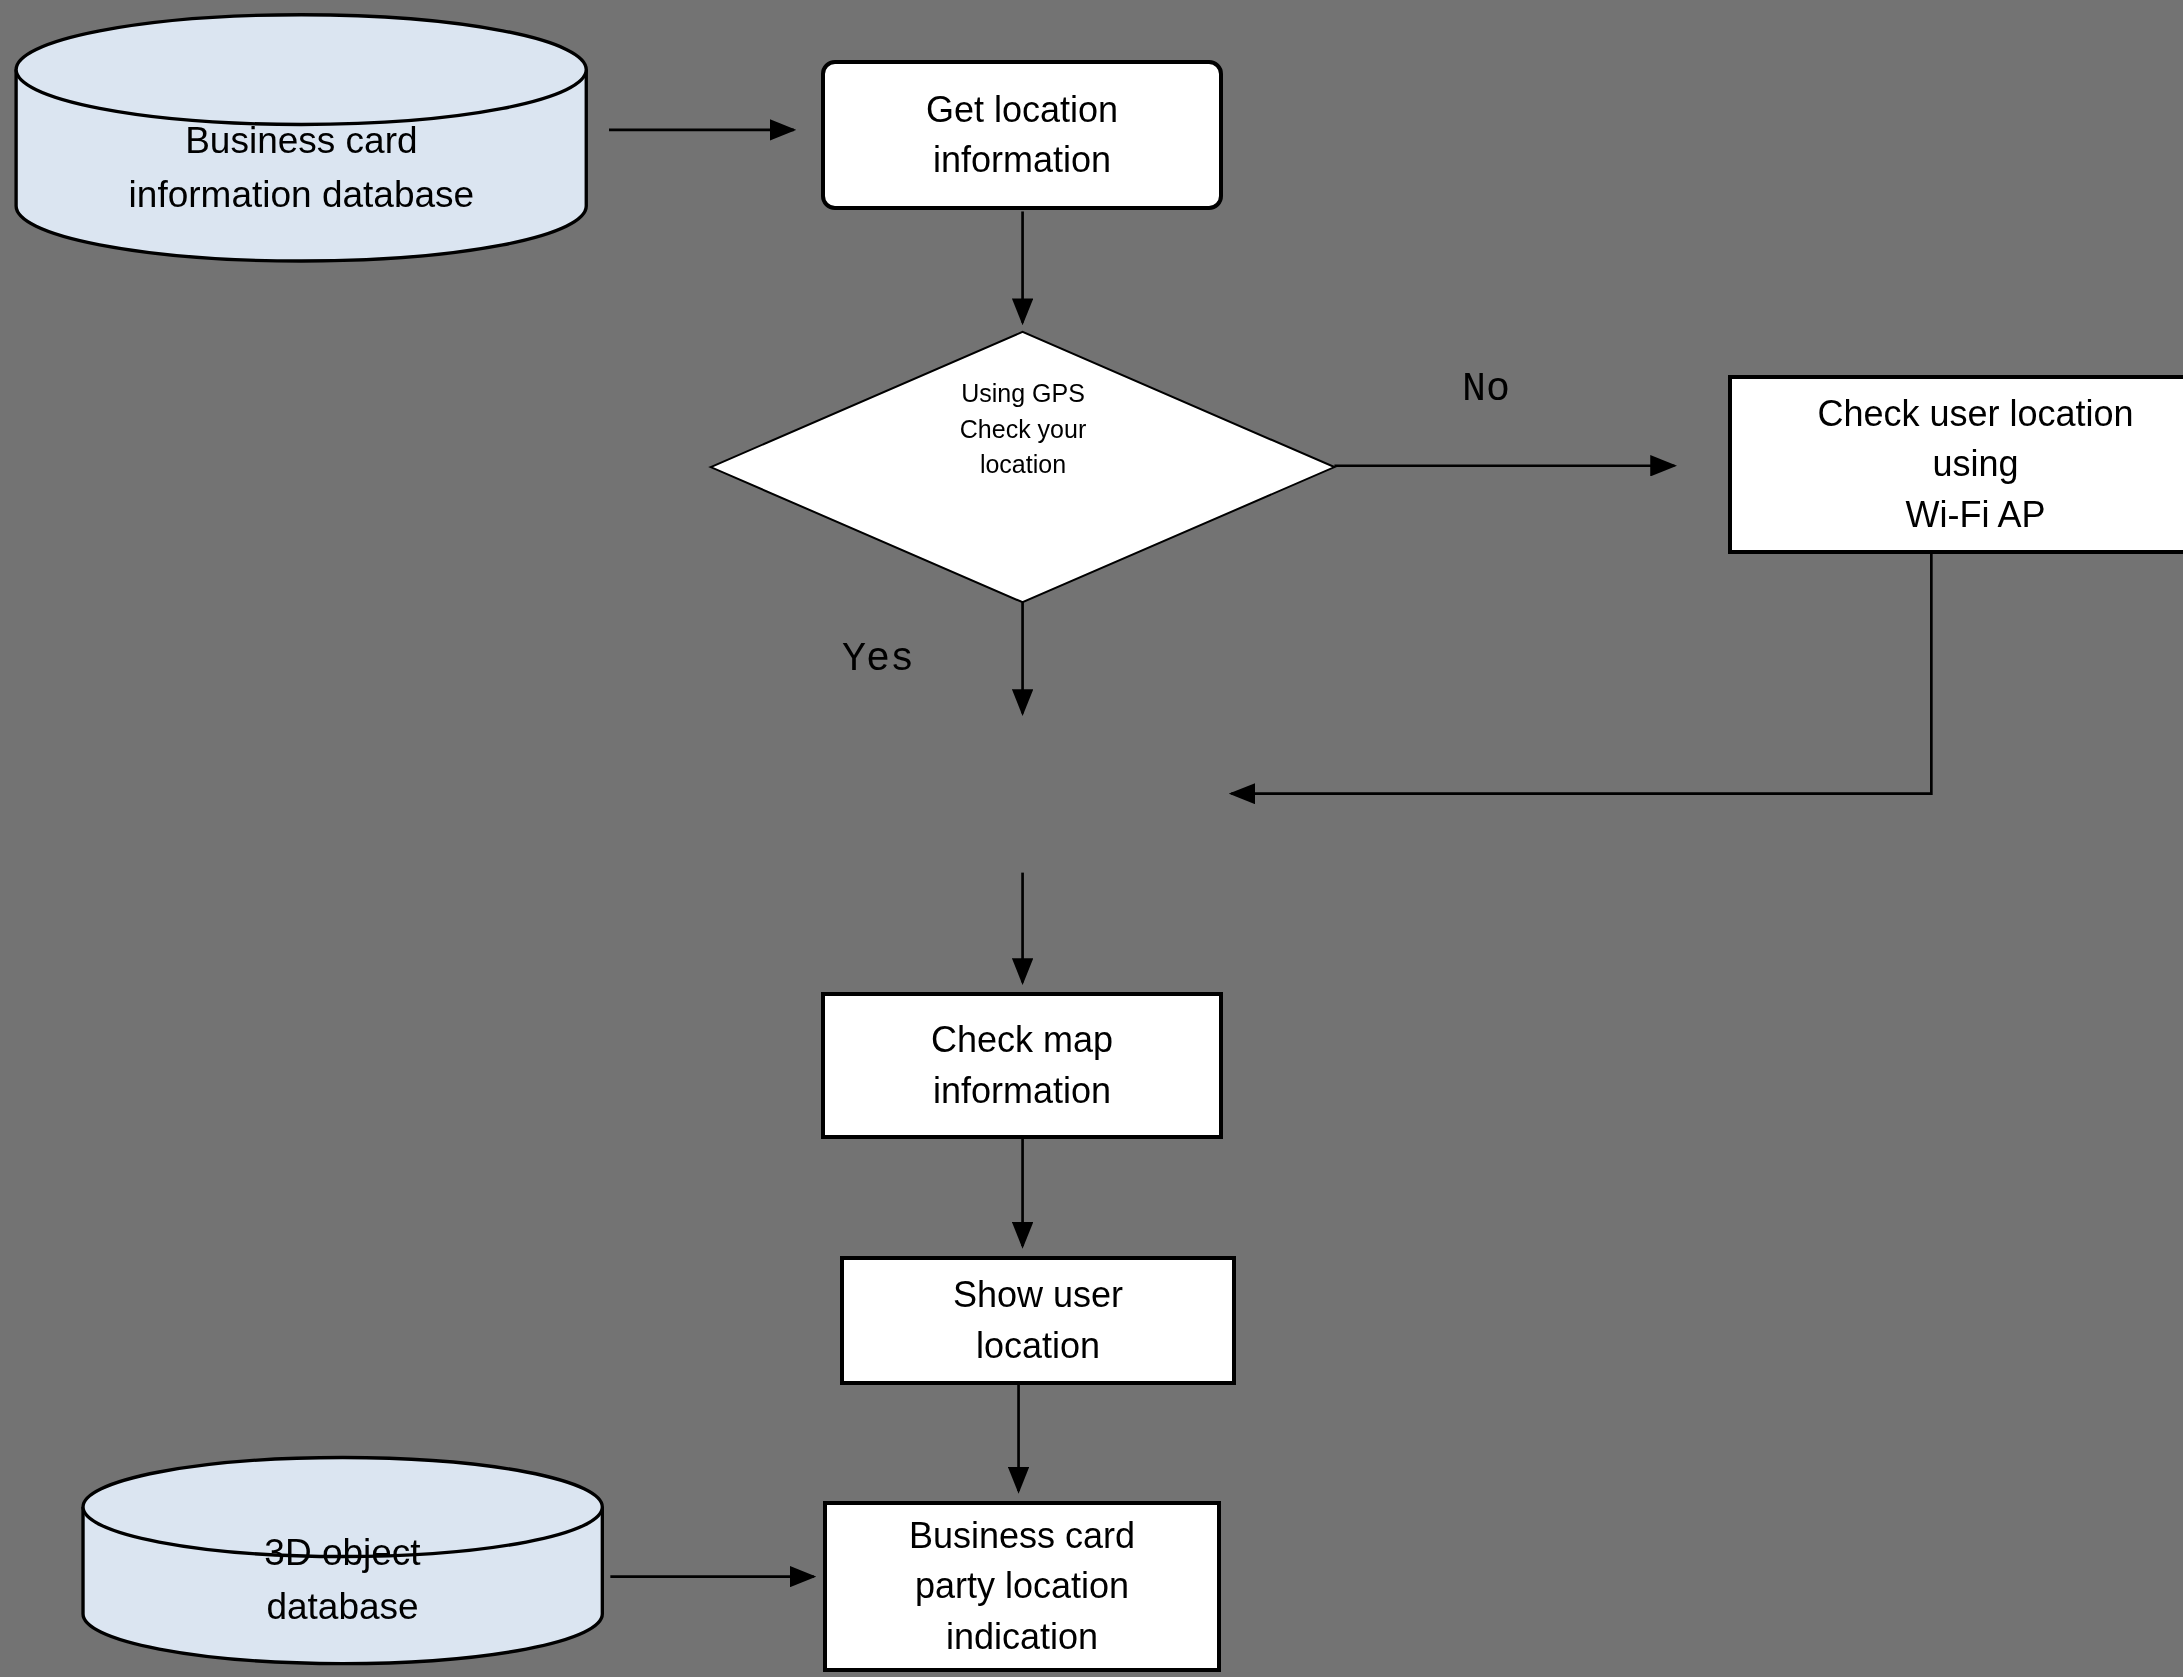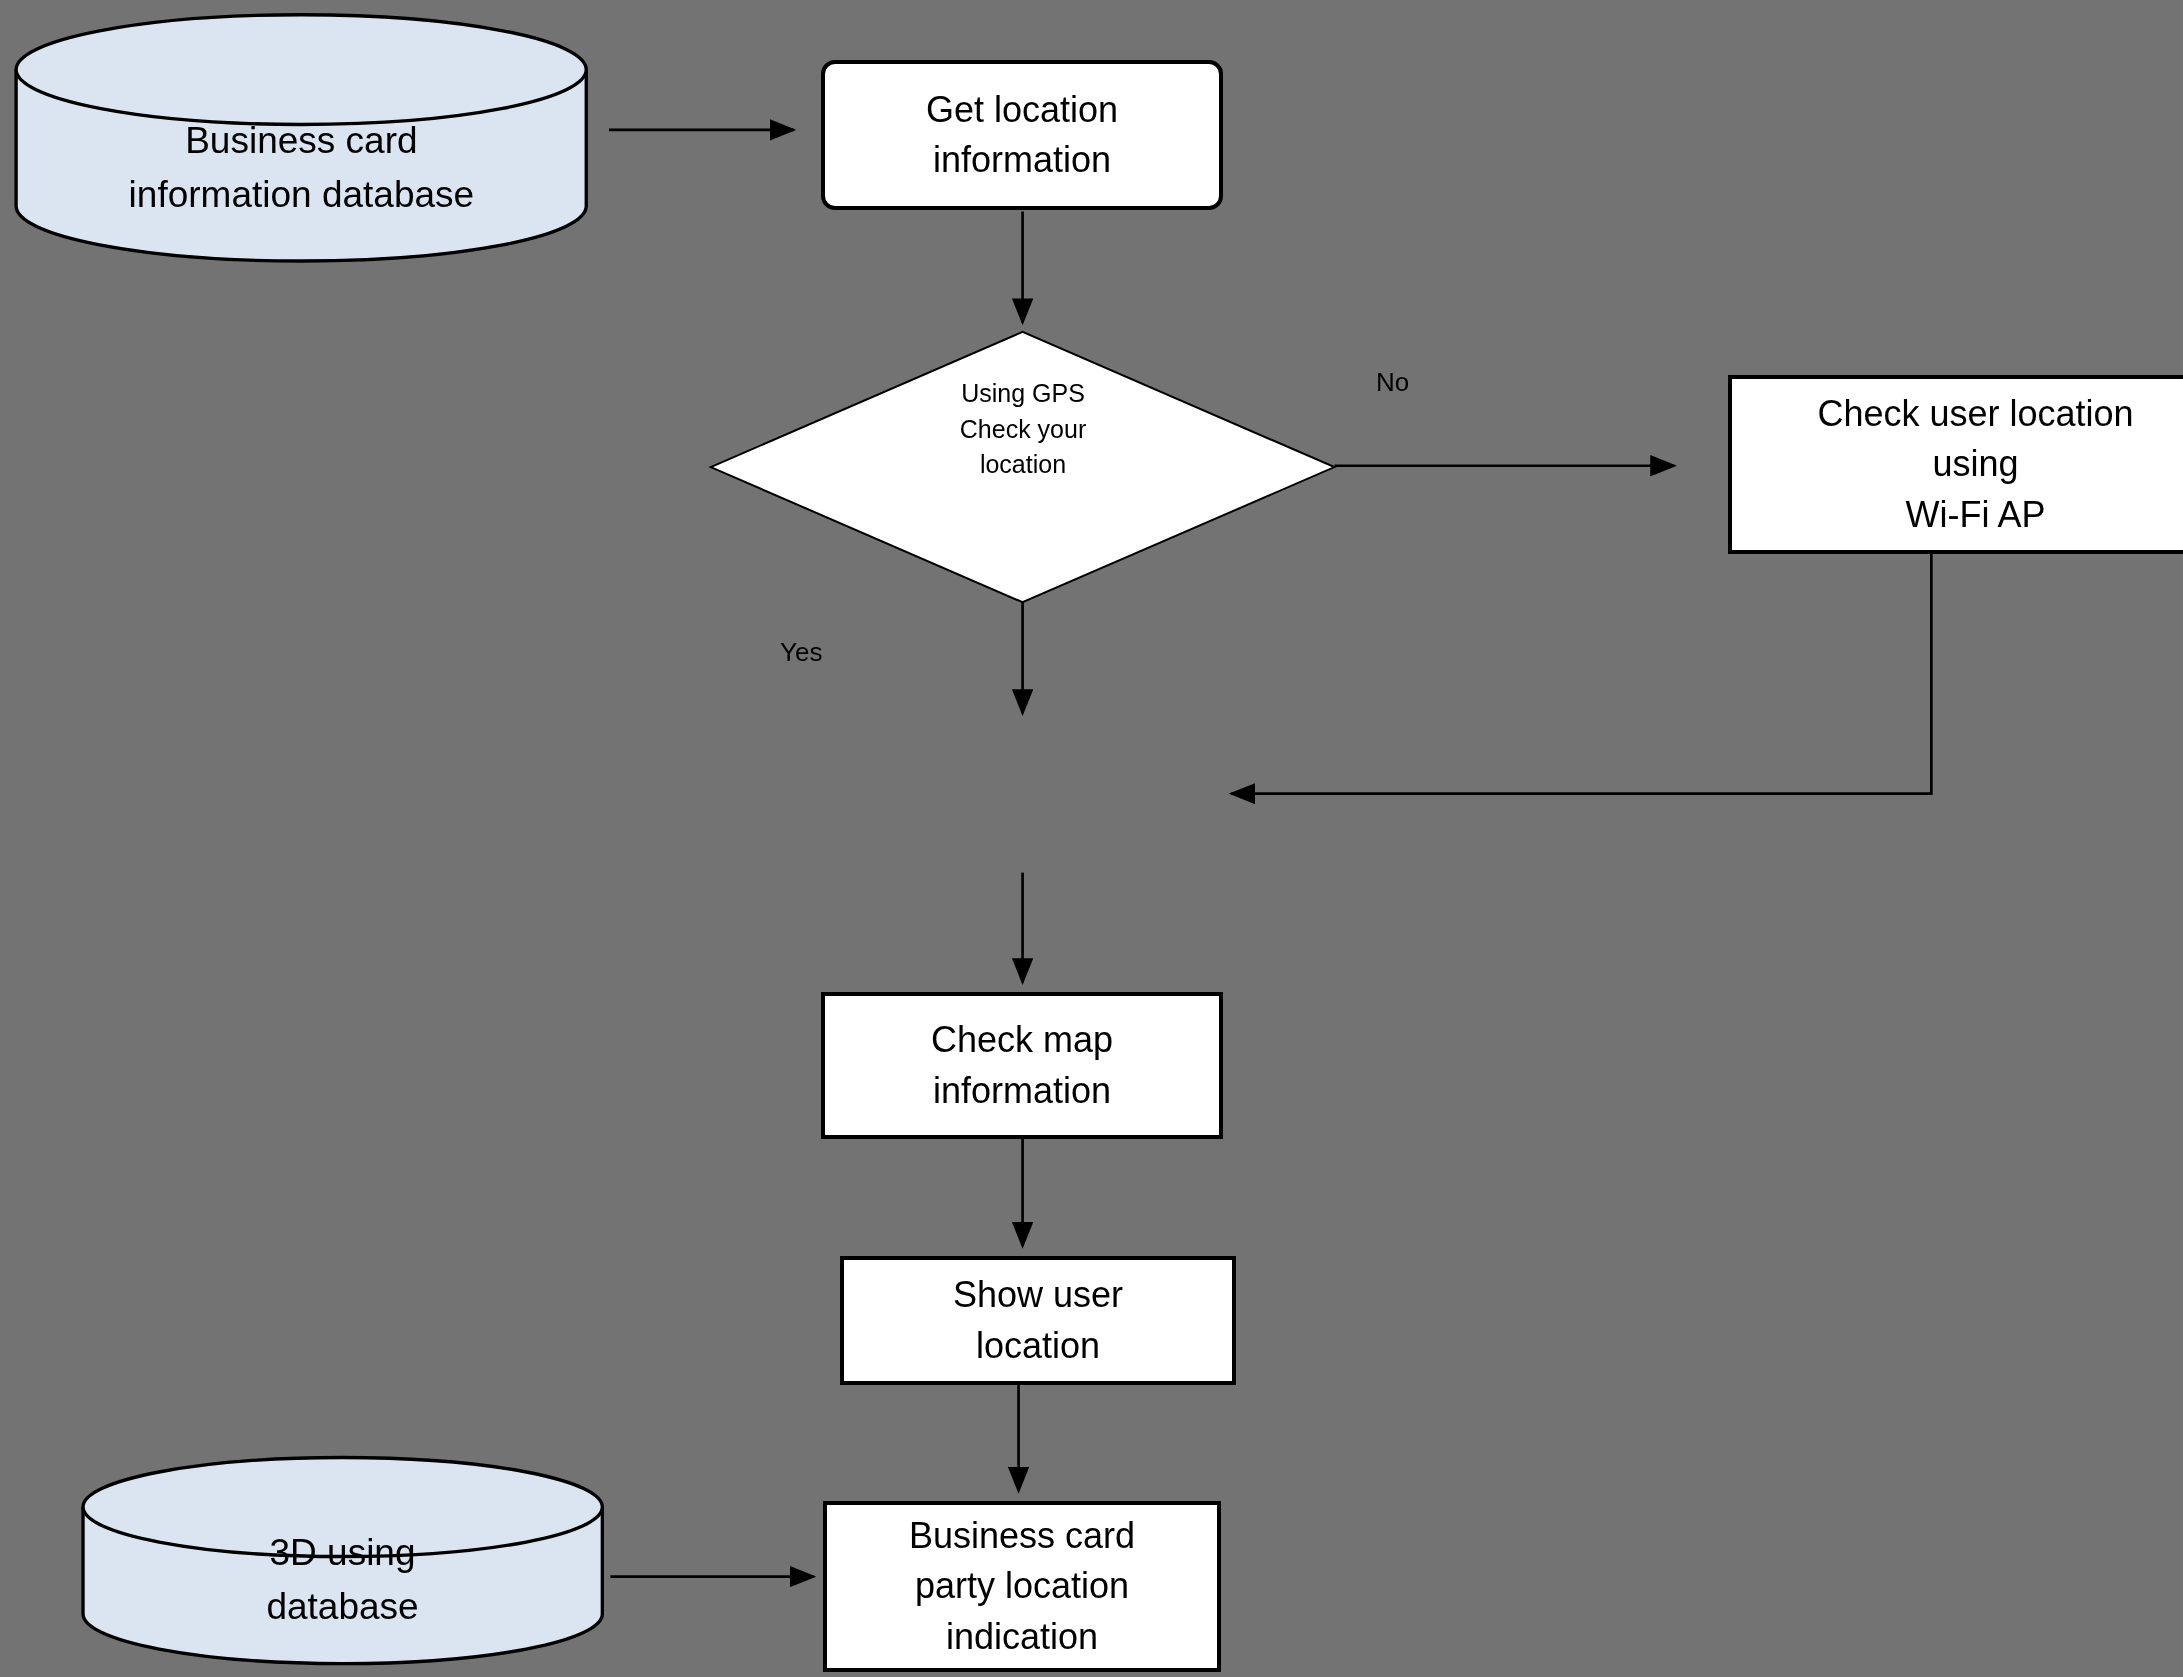--- a/index.html
+++ b/index.html
@@ -58,22 +58,23 @@
   }
   .diamond-label {
     position: absolute;
     text-align: center;
     white-space: pre-line;
     font-size: 25px;
     line-height: 1.42;
   }
   .edge-label {
     position: absolute;
-    text-align: left;
-    font-size: 26px;
+    text-align: right;
+    font-size: 40px;
+    font-family: Liberation Mono, monospace;
   }
 </style>
 </head>
 <body>
 
 <div class="canvas">
 
   <svg class="layer" viewBox="0 0 3262 2506">
     <defs>
       <marker id="arrowhead" viewBox="0 0 40 32" markerUnits="userSpaceOnUse" markerWidth="40" markerHeight="32" refX="36" refY="16" orient="auto">
@@ -100,21 +101,21 @@
     <path class="edge" d="M2886 828 V1186 H1840" marker-end="url(#arrowhead)"></path>
     <line class="edge" x1="1528" y1="1304" x2="1528" y2="1468" marker-end="url(#arrowhead)"></line>
     <line class="edge" x1="1528" y1="1702" x2="1528" y2="1862" marker-end="url(#arrowhead)"></line>
     <line class="edge" x1="1522" y1="2068" x2="1522" y2="2228" marker-end="url(#arrowhead)"></line>
     <line class="edge" x1="912" y1="2356" x2="1216" y2="2356" marker-end="url(#arrowhead)"></line>
   </svg>
 
   <div class="shape-label" style="left:13.4px; top:114px; width:576px;">Business card
 information database</div>
 
-  <div class="shape-label" style="left:83px; top:1526px; width:519px;">3D using
+  <div class="shape-label" style="left:83px; top:1526px; width:519px;">3D object
 database</div>
 
   <div class="box" style="left:821px; top:60px; width:402px; height:150px;border-radius:14px;">
     <span>Get location
 information</span>
   </div>
 
   <div class="box" style="left:1684px; top:375px; width:495px; height:179px;margin-left:44px;">
     <span>Check user location
 using

